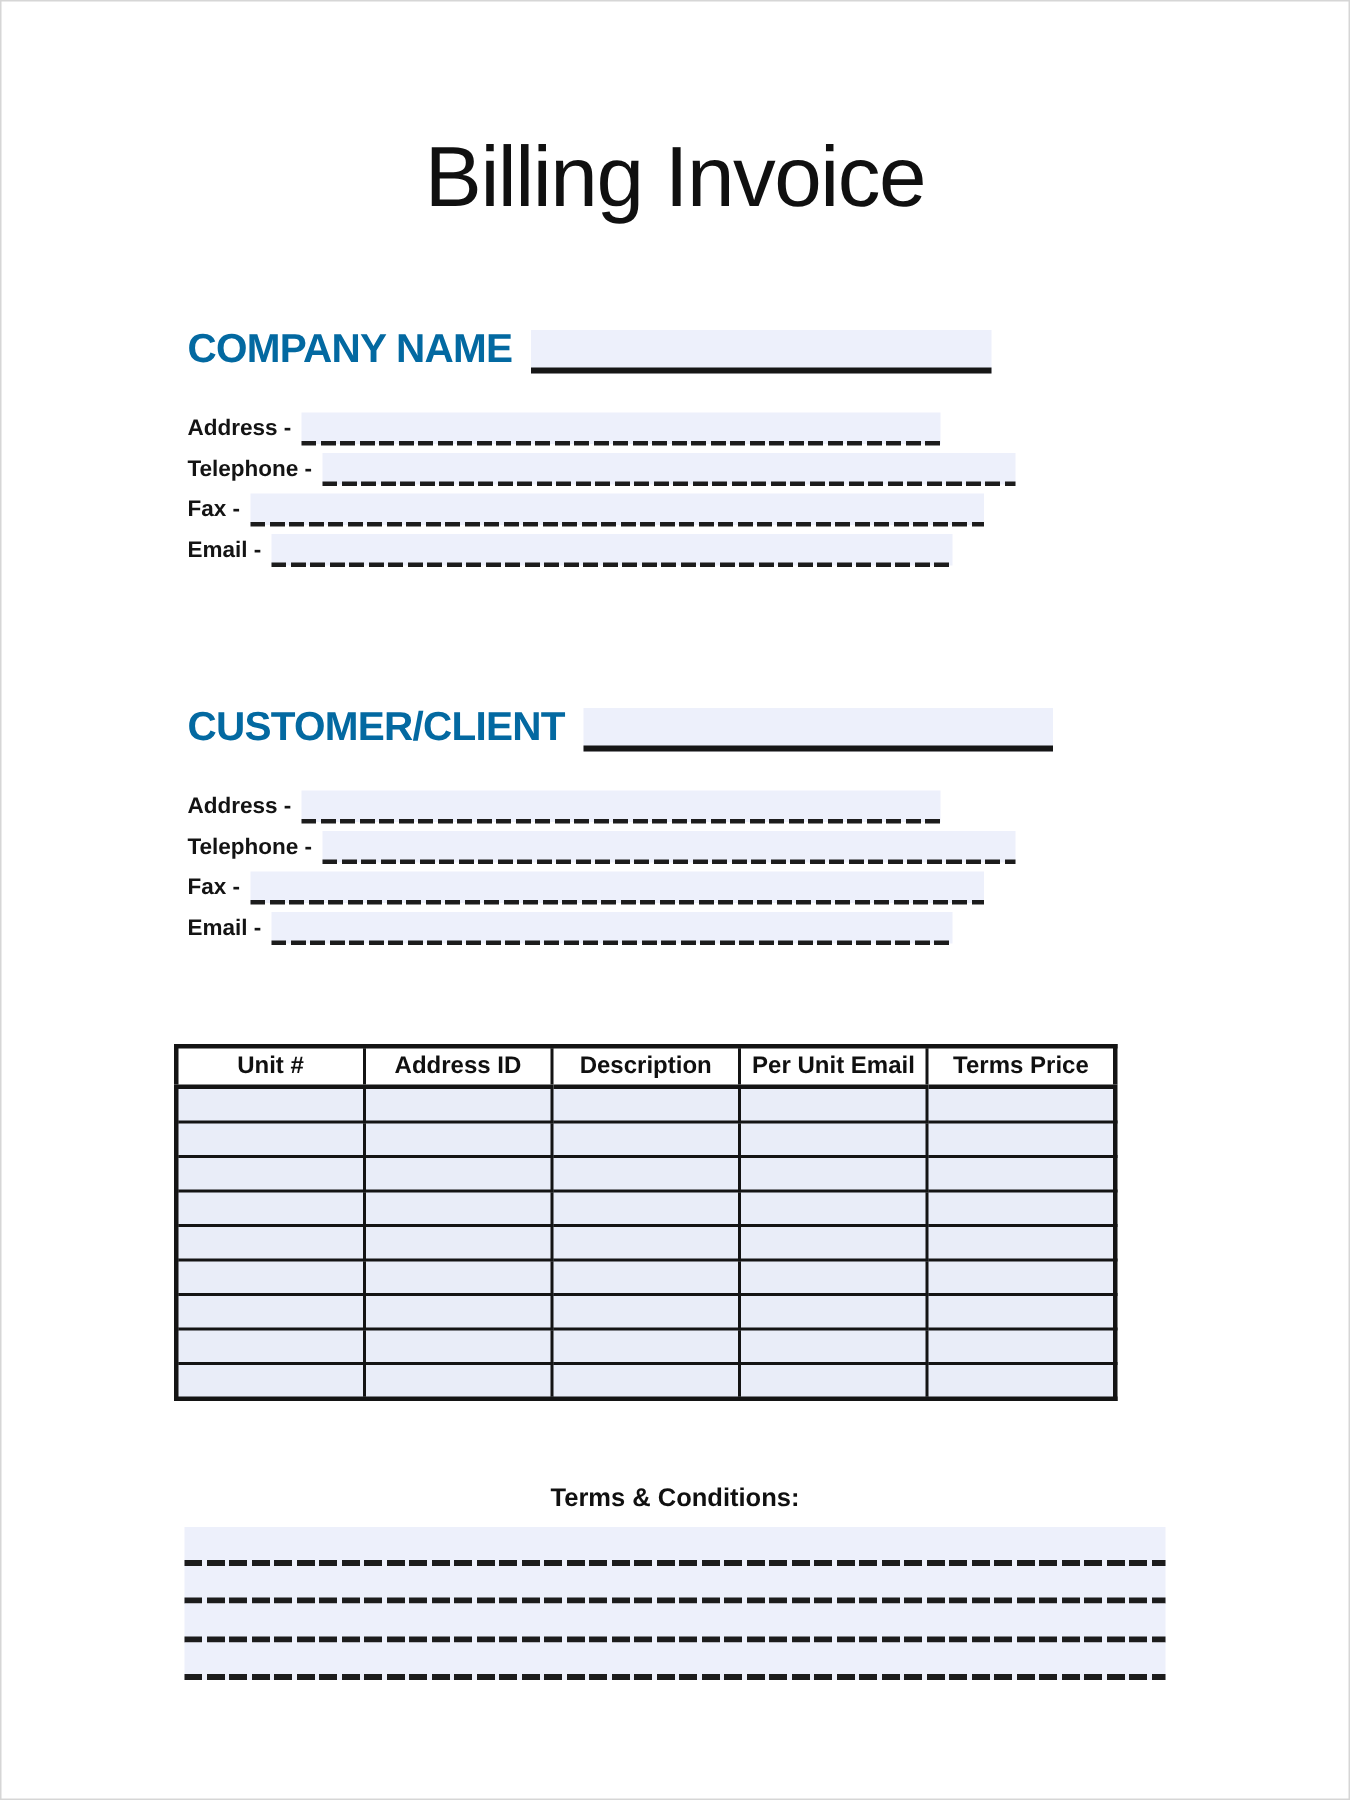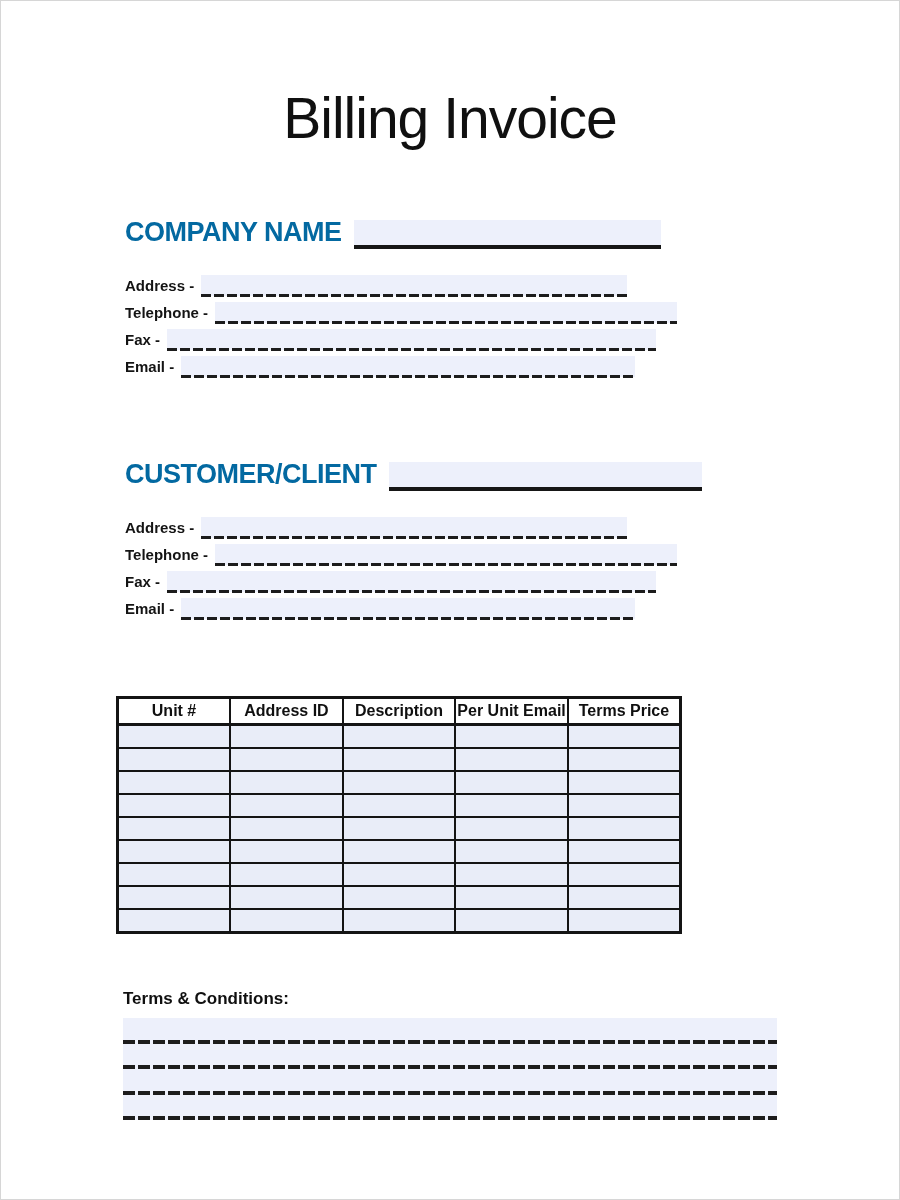--- a/index.html
+++ b/index.html
@@ -16,21 +16,21 @@
     font-family:"Liberation Sans",sans-serif;color:var(--text);overflow:hidden;
   }
   
   .title{
     position:absolute;top:84px;left:0;width:100%;text-align:center;
     font-size:57px;font-weight:500;letter-spacing:-1px;color:#101010;
   }
   
   .party{position:absolute;left:124px;right:124px;}
   .party.company{top:218px;}
-  .party.customer{top:460px;}
+  .party.customer{top:470px;}
   .heading-row{display:flex;align-items:flex-end;}
   .section-heading{
     font-size:27px;font-weight:bold;letter-spacing:-0.5px;line-height:1;
     padding-bottom:3px;white-space:nowrap;color:#0369a1;
   }
   .heading-line{
     flex:1;margin-left:12px;height:25px;background:var(--highlight);
     border-bottom:4px solid #161616;
   }
   .company .heading-line{margin-right:114px;}
@@ -46,32 +46,32 @@
   .field-line::after{
     content:"";position:absolute;left:0;right:0;bottom:-1px;height:3px;
     background:repeating-linear-gradient(90deg,var(--line) 0 10px,transparent 10px 13px);
   }
   .mr-addr{margin-right:148px;}
   .mr-tel{margin-right:98px;}
   .mr-fax{margin-right:119px;}
   .mr-email{margin-right:140px;}
   
   table.items{
-    position:absolute;left:115px;top:695px;width:566px;
+    position:absolute;left:115px;top:695px;width:629px;
     border-collapse:collapse;border:3px solid #141414;table-layout:fixed;
   }
   table.items th,table.items td{border:2px solid #141414;padding:0;}
   table.items th{
     height:24px;background:#fff;font-size:16px;font-weight:bold;
     text-align:center;color:#101010;border-bottom:3px solid #141414;
   }
   table.items td{height:21px;background:var(--rowfill);}
   
   .terms{position:absolute;left:122px;right:122px;top:988px;}
-  .terms-heading{font-size:17px;font-weight:bold;color:#101010;}
+  .terms-heading{text-align:center;font-size:17px;font-weight:bold;color:#101010;}
   .terms-lines{margin-top:9px;}
   .term-line{height:25.5px;background:var(--highlight);position:relative;}
   .term-line::after{
     content:"";position:absolute;left:0;right:0;bottom:0;height:4px;
     background:repeating-linear-gradient(90deg,var(--line) 0 12px,transparent 12px 15px);
   }
 </style>
 </head>
 <body>
 

